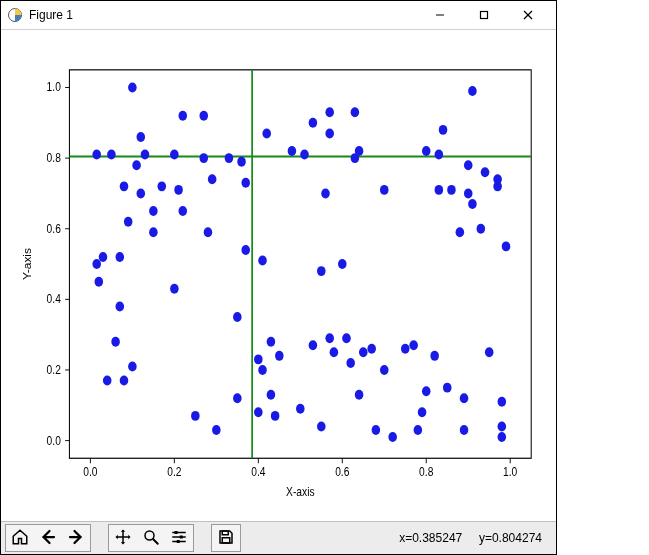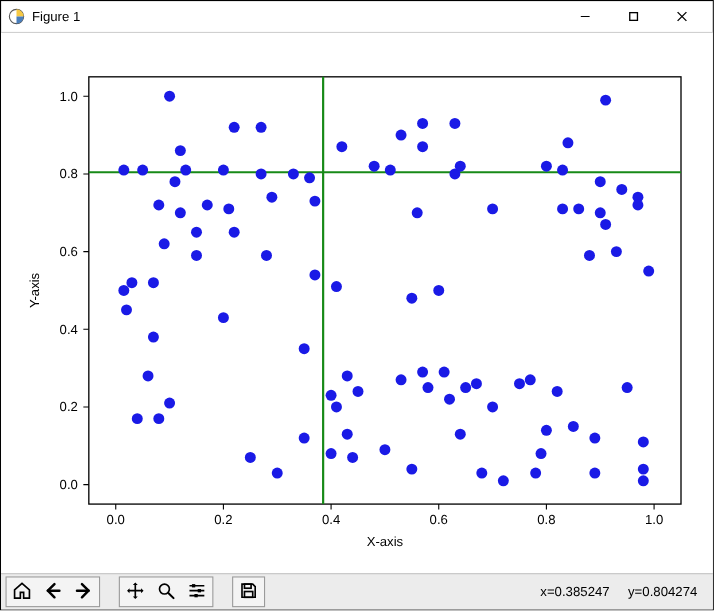--- a/index.html
+++ b/index.html
@@ -1,16 +1,16 @@
 <!DOCTYPE html>
 <html><head>
 <meta charset="utf-8">
 <style>
   html,body{margin:0;padding:0;font-family:"Segoe UI",Tahoma,sans-serif;font-size:12px;background:#fff;}
-  .window{width:649px;height:555px;border:1px solid #000;box-sizing:border-box;display:flex;flex-direction:column;position:relative;}
+  .window{width:557px;height:555px;border:1px solid #000;box-sizing:border-box;display:flex;flex-direction:column;position:relative;}
   .titlebar{height:28px;display:flex;align-items:center;padding:0 6px;border-bottom:1px solid #d0d0d0;}
   .titlebar .icon{width:16px;height:16px;margin-right:6px;display:inline-flex;align-items:center;justify-content:center;}
   .titlebar .title{flex:1;font-size:12px;}
   .winbtns{display:flex;gap:0;}
   .winbtn{width:44px;height:28px;display:flex;align-items:center;justify-content:center;cursor:default;}
   .canvas-area{flex:1;background:#fff;position:relative;}
   .plot-svg{position:absolute;inset:0;width:100%;height:100%;}
   .toolbar{height:32px;background:#ececec;border-top:1px solid #bfbfbf;display:flex;align-items:center;padding:0 4px;gap:13px;}
   .tb-group{display:flex;align-items:center;border:1px solid #9a9a9a;background:#f4f4f4;margin-right:4px;}
   .tb-btn{width:28px;height:26px;display:flex;align-items:center;justify-content:center;cursor:pointer;}

